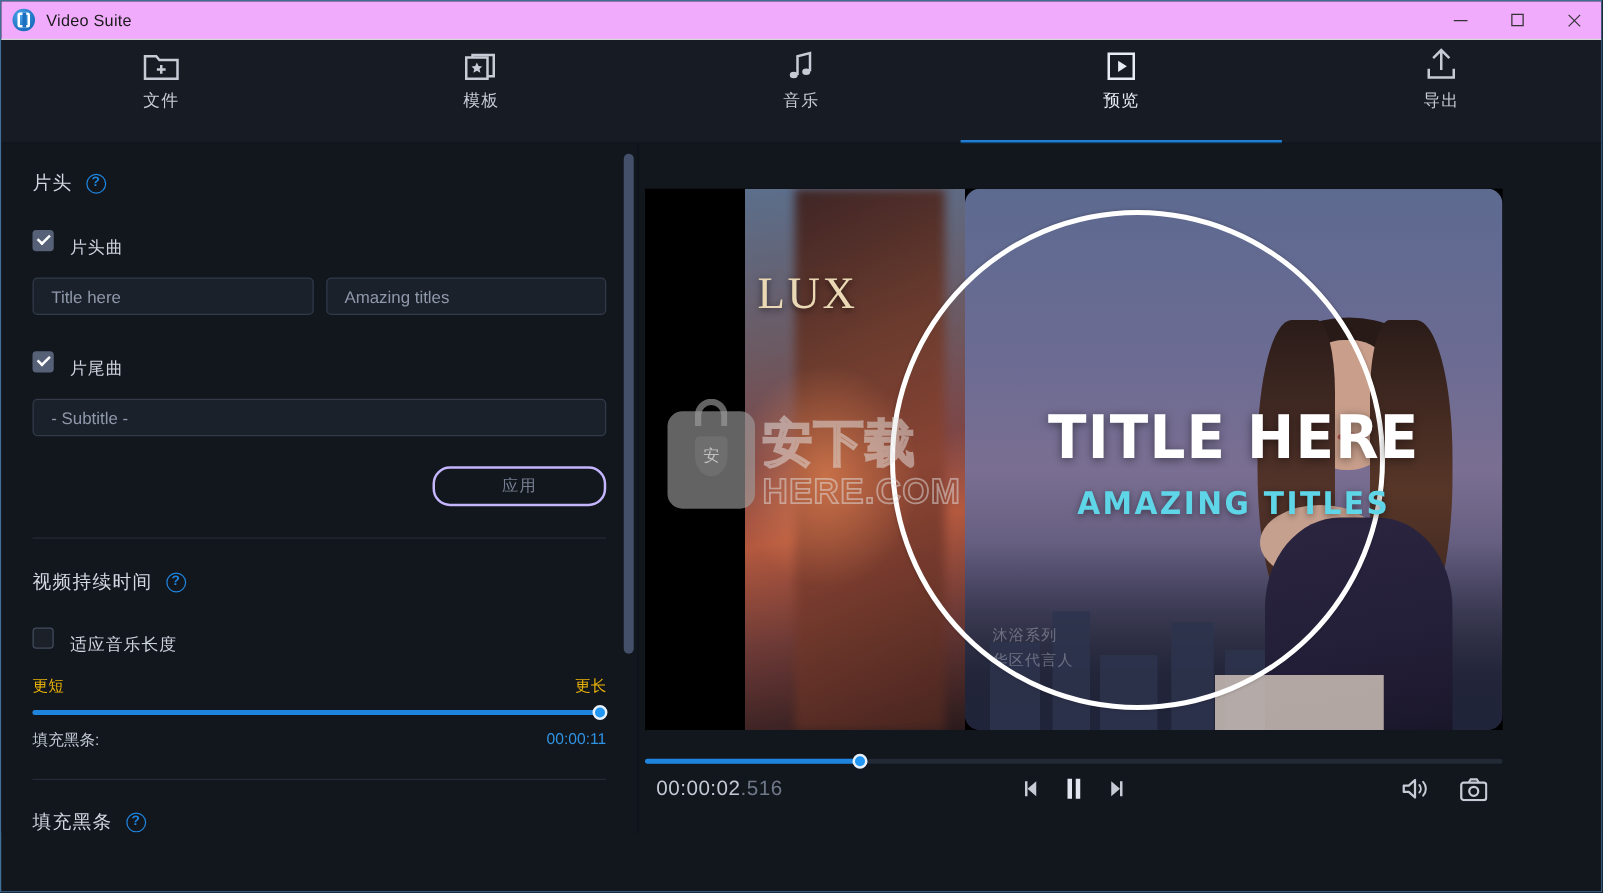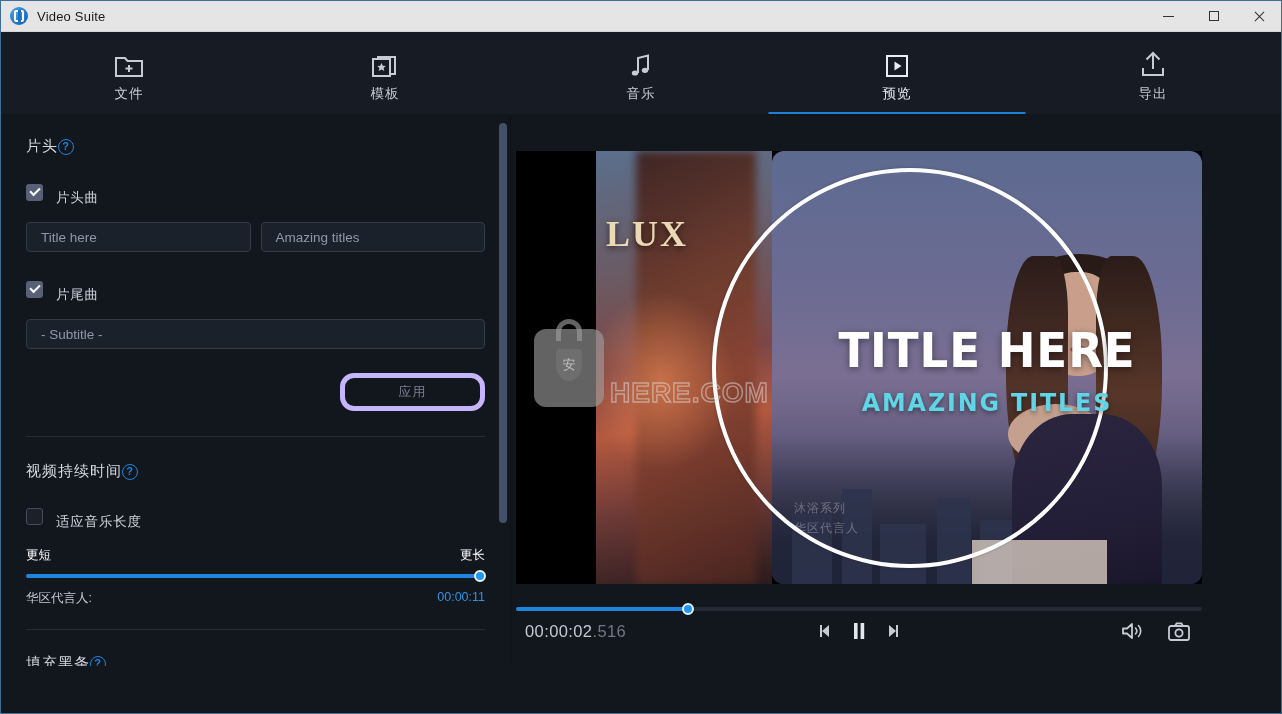--- a/index.html
+++ b/index.html
@@ -6,21 +6,21 @@
   body{
     width:1282px;height:714px;overflow:hidden;
     background:#12161d;
     font-family:"Liberation Sans","DejaVu Sans",sans-serif;
     -webkit-font-smoothing:antialiased;
   }
   .app{position:relative;width:1282px;height:714px;box-sizing:border-box;
        border:1px solid #3f6f96;background:#12161d;overflow:hidden;}
 
   
-  .titlebar{height:30px;background:#e5e5e5;display:flex;align-items:center;
+  .titlebar{height:30px;background:#f0abfc;display:flex;align-items:center;
             position:relative;border-bottom:1px solid #d6d6d6;}
   .tb-icon{width:18px;height:18px;margin-left:9px;border-radius:50%;
            background:radial-gradient(circle at 35% 30%,#4aa3e8,#1b6fc0 70%);
            position:relative;flex:0 0 auto;}
   .tb-icon::before{content:"";position:absolute;left:4px;top:3px;width:10px;height:12px;
            border:2px solid #ffffff;border-radius:2px;box-sizing:border-box;}
   .tb-icon::after{content:"";position:absolute;left:7.5px;top:3px;width:3px;height:12px;
            background:#1b6fc0;}
   .tb-title{margin-left:9px;font-size:13px;color:#1a1a1a;letter-spacing:.2px;}
   .winbtns{position:absolute;right:0;top:0;height:30px;display:flex;}
@@ -31,39 +31,39 @@
   .wb-close{position:relative;width:12px;height:12px;}
   .wb-close::before,.wb-close::after{content:"";position:absolute;left:0;top:5.5px;
           width:13px;height:1px;background:#333;}
   .wb-close::before{transform:rotate(45deg);}
   .wb-close::after{transform:rotate(-45deg);}
 
   
   .topnav{height:83px;background:#171b24;display:flex;align-items:stretch;
           position:relative;}
   .navitem{flex:1;display:flex;flex-direction:column;align-items:center;
-           justify-content:center;position:relative;cursor:pointer;color:#c6cbd6;}
+           justify-content:flex-start;position:relative;cursor:pointer;color:#c6cbd6;}
   .navitem .nicon{height:34px;display:flex;align-items:flex-end;justify-content:center;}
   .navitem .nlabel{margin-top:6px;font-size:13.5px;letter-spacing:1px;}
   .navitem.active{color:#e8edf5;}
   .navitem .underline{position:absolute;bottom:0;left:50%;transform:translateX(-50%);
            width:257px;height:3px;background:#1e7fd4;display:none;}
   .navitem.active .underline{display:block;}
   .navsep{position:absolute;left:0;right:0;bottom:0;height:1px;background:#0f131a;}
 
   
   .content{display:flex;height:551px;}
   .leftpane{width:510px;position:relative;background:#12161d;
             border-right:1px solid #0d1118;box-sizing:border-box;overflow:hidden;}
   .lp-inner{padding:0 25px;}
   .scrollbar{position:absolute;right:3px;top:8px;width:8px;height:533px;}
   .scroll-thumb{position:absolute;top:0;left:0;width:8px;height:400px;
                 background:#44506a;border-radius:4px;}
 
-  .sec-title{display:flex;align-items:center;gap:0;color:#d3d8e2;
+  .sec-title{display:flex;align-items:center;gap:11px;color:#d3d8e2;
              font-size:15px;letter-spacing:1px;}
   .helpicon{width:16px;height:16px;border:1.6px solid #1e84dd;border-radius:50%;
             color:#1e84dd;font-size:11px;display:flex;align-items:center;
             justify-content:center;line-height:1;font-weight:bold;cursor:pointer;
             box-sizing:border-box;}
 
   .ckrow{display:flex;align-items:center;gap:13px;}
   .cbox{width:17px;height:17px;border-radius:3px;background:#566178;
         display:flex;align-items:center;justify-content:center;cursor:pointer;
         box-sizing:border-box;}
@@ -72,26 +72,26 @@
   .cbox.unchecked{background:#1b2029;border:1.5px solid #434c5e;}
   .cbox.unchecked::after{display:none;}
   .ckrow .cklabel{color:#cfd5e0;font-size:13.5px;letter-spacing:.8px;margin-top:12px;}
 
   .fieldrow{display:flex;gap:10px;}
   .field{flex:1;height:30px;background:#1b212b;border:1px solid #333b4a;
          border-radius:4px;display:flex;align-items:center;padding:0 14px;
          box-sizing:border-box;color:#8e98aa;font-size:13.5px;cursor:text;}
 
   .applyrow{display:flex;justify-content:flex-end;}
-  .applybtn{width:135px;height:28px;border:5px solid #c4b5fd;border-radius:14px;
+  .applybtn{width:135px;height:28px;border:2px solid #c4b5fd;border-radius:14px;
             background:transparent;color:#767f91;font-size:13px;letter-spacing:1px;
             display:flex;align-items:center;justify-content:center;cursor:pointer;}
   .divider{height:1px;background:#242a36;}
 
-  .slidelabels{display:flex;justify-content:space-between;color:#ffffff;font-size:12.5px;}
+  .slidelabels{display:flex;justify-content:space-between;color:#eab308;font-size:12.5px;}
   .track{position:relative;height:4px;background:#2b3442;border-radius:2px;}
   .track .fill{position:absolute;left:0;top:0;height:4px;background:#1e84dd;border-radius:2px;}
   .track .knob{position:absolute;top:-4px;width:12px;height:12px;border-radius:50%;
                background:#2196f3;border:2px solid #e6f1fb;box-sizing:border-box;cursor:pointer;}
   .durrow{display:flex;justify-content:space-between;font-size:12.5px;}
   .durlabel{color:#c3cad6;}
   .durvalue{color:#2f93e3;}
 
   .radio{width:17px;height:17px;border-radius:50%;background:#7b8496;
          display:flex;align-items:center;justify-content:center;cursor:pointer;}
@@ -105,21 +105,21 @@
   
   .clipA{position:absolute;left:80px;top:0;width:176px;height:433px;overflow:hidden;
          background:linear-gradient(170deg,#5b6f8c 0%,#6b5a63 28%,#7d4646 48%,
                     #b4593f 62%,#6b3936 80%,#2a1a1c 100%);}
   .clipA .hair{position:absolute;left:40px;top:0;width:120px;height:433px;
          background:linear-gradient(155deg,#3d2220 0%,#6b3a2c 30%,#8a4433 55%,#4a2620 100%);
          filter:blur(4px);opacity:.95;}
   .clipA .glow{position:absolute;left:-10px;top:140px;width:150px;height:180px;
          background:radial-gradient(ellipse at center,rgba(255,150,90,.55),rgba(255,110,70,0) 70%);}
   .luxlogo{position:absolute;left:90px;top:62px;font-size:36px;letter-spacing:2px;
-         color:#ead9b4;font-weight:bold;font-family:"Liberation Serif",serif;
+         color:#ead9b4;font-weight:normal;font-family:"Liberation Serif",serif;
          text-shadow:0 2px 6px rgba(0,0,0,.6);}
   
   .clipB{position:absolute;left:256px;top:0;width:430px;height:433px;overflow:hidden;
          background:linear-gradient(180deg,#5d6a90 0%,#6b6b93 30%,#7a6f92 52%,
                     #5d5778 72%,#2d2b3b 100%);border-radius:12px;}
   .clipB .skyline{position:absolute;left:0;bottom:0;width:100%;height:150px;
          background:linear-gradient(180deg,rgba(40,45,70,0) 0%,rgba(30,34,54,.85) 70%,#20243a 100%);}
   .clipB .bldg{position:absolute;bottom:0;background:rgba(46,52,78,.85);}
   .clipB .model{position:absolute;right:18px;bottom:0;width:200px;height:330px;}
   .model .head{position:absolute;left:52px;top:18px;width:84px;height:104px;
@@ -341,21 +341,21 @@
         </div>
 
         <div style="height:10px"></div>
         <div class="track">
           <div class="fill" id="dur-fill" style="width: 100%;"></div>
           <div class="knob" id="dur-knob" style="left: calc(100% - 11px);"></div>
         </div>
 
         <div style="height:12px"></div>
         <div class="durrow">
-          <span class="durlabel">华区代言人:</span>
+          <span class="durlabel">填充黑条:</span>
           <span class="durvalue">00:00:11</span>
         </div>
 
         <div style="height:22px"></div>
         <div class="divider"></div>
 
         <div style="height:24px"></div>
         <div class="sec-title">
           <span>填充黑条</span>
           <span class="helpicon">?</span>
@@ -418,20 +418,21 @@
 
           <div class="ttl">
             <div class="t1">TITLE HERE</div>
             <div class="t2">AMAZING TITLES</div>
           </div>
 
           <div class="wm">
             <div class="bag"></div>
             <div class="handle"></div>
             <div class="shield">安</div>
+            <div class="cntext">安下载</div>
             <div class="dom">HERE.COM</div>
           </div>
 
         </div>
       </div>
 
       <div class="transport">
         <div class="ptrack">
           <div class="pfill" id="play-fill" style="width: 25%;"></div>
           <div class="pknob" id="play-knob" style="left: calc(25% - 6px);"></div>

